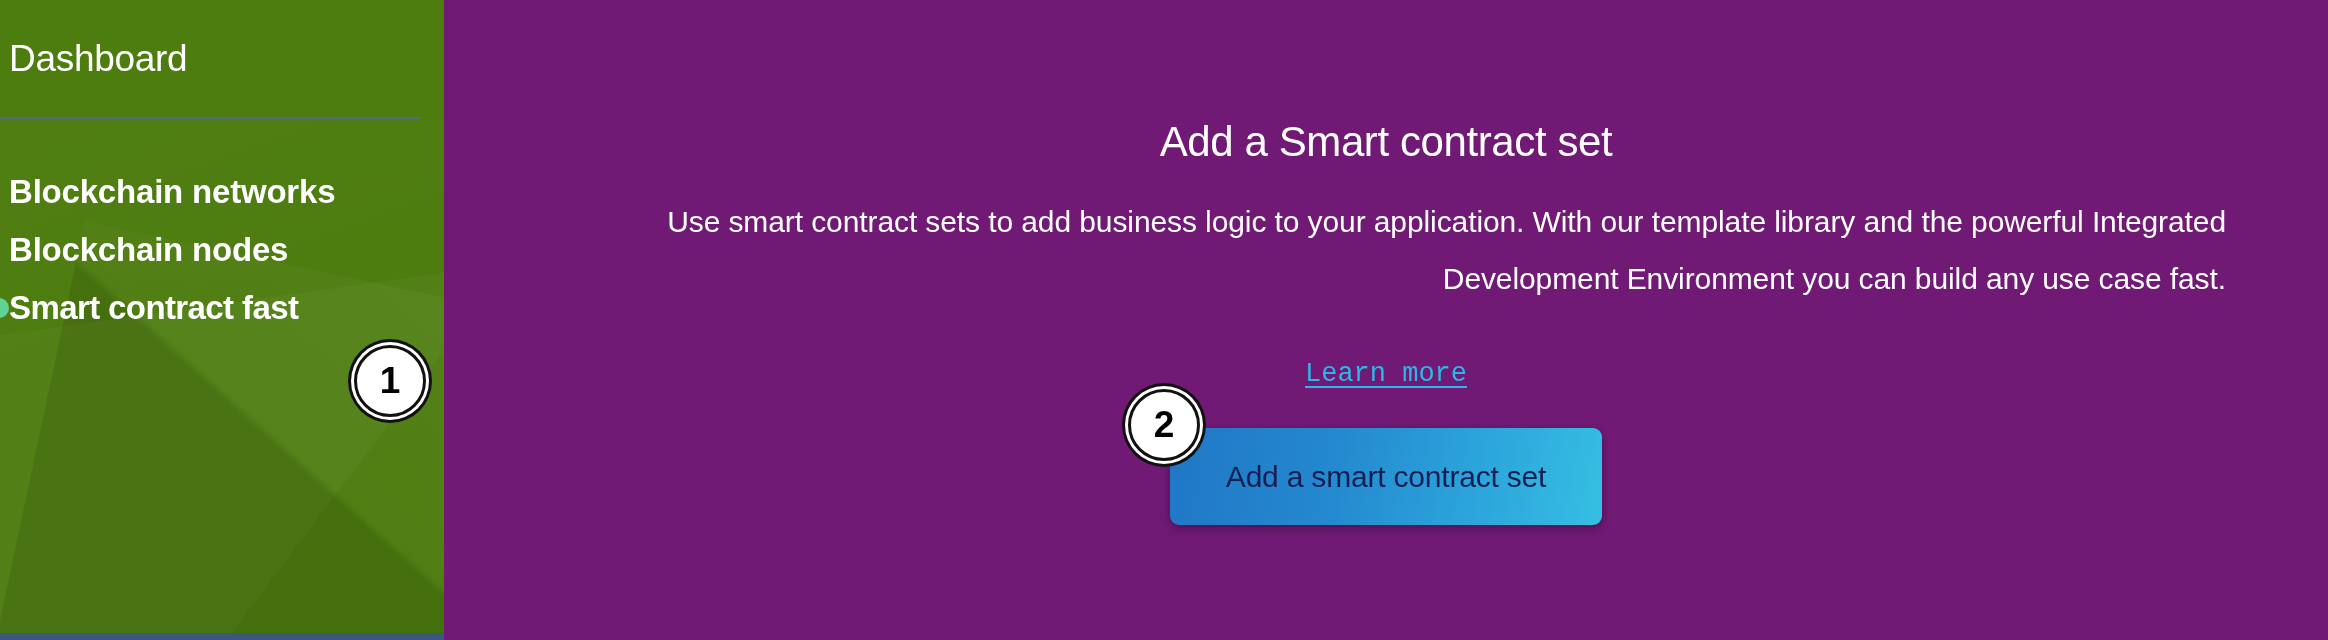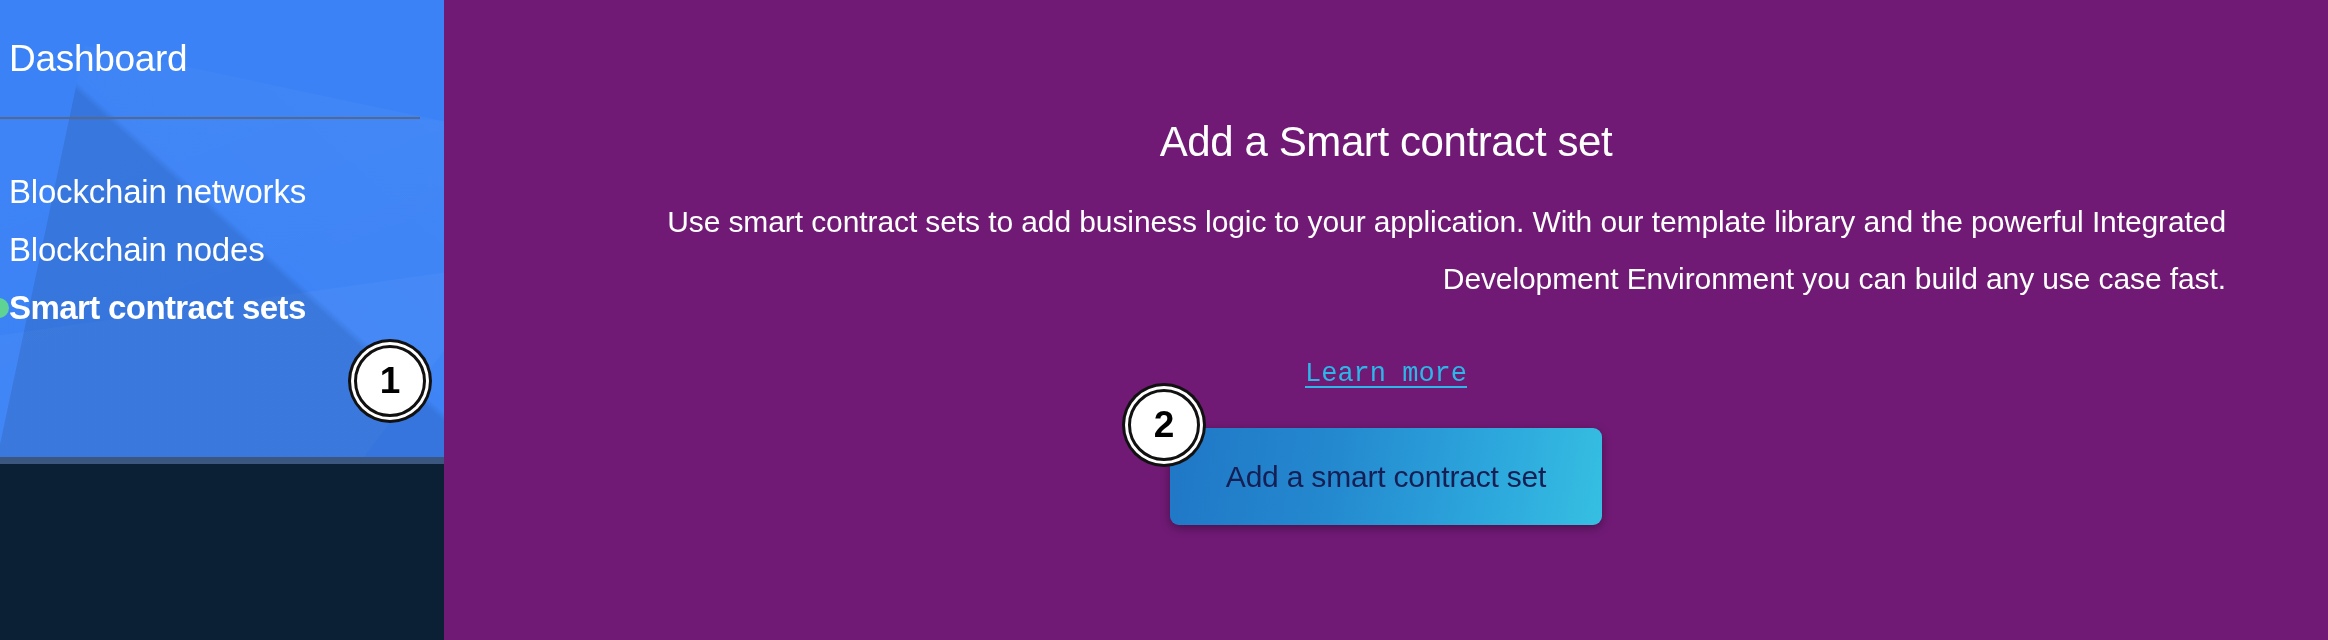--- a/index.html
+++ b/index.html
@@ -12,23 +12,23 @@
 
   .screen {
     position: relative;
     width: 2328px; height: 640px;
     display: flex;
   }
 
   
   .sidebar {
     position: relative;
-    width: 444px; height: 464px;
+    width: 444px; height: 640px;
     flex: 0 0 444px;
-    background: #3b82f6;
+    background: #4d7c0f;
     overflow: hidden;
   }
   
   .sidebar-wedge-a {
     position: absolute; left: -120px; top: 300px;
     width: 780px; height: 560px;
     background: linear-gradient(135deg, rgba(255,255,255,0.030) 0%, rgba(255,255,255,0.030) 50%, rgba(0,0,0,0) 50.2%);
     transform: rotate(-8deg);
     pointer-events: none;
   }
@@ -78,21 +78,21 @@
   .nav-item {
     position: relative;
     height: 58px;
     display: flex;
     align-items: center;
     padding-left: 9px;
   }
   .nav-label {
     color: #ffffff;
     font-size: 33px;
-    font-weight: 400;
+    font-weight: 700;
     letter-spacing: -0.2px;
     white-space: nowrap;
   }
   .nav-item.active .nav-label {
     font-weight: 700;
     letter-spacing: -0.6px;
   }
   .active-dot {
     position: absolute;
     left: -11px;
@@ -207,21 +207,21 @@
         <div class="nav-item">
           <span class="nav-label">Blockchain networks</span>
         </div>
 
         <div class="nav-item">
           <span class="nav-label">Blockchain nodes</span>
         </div>
 
         <div class="nav-item active">
           <span class="active-dot"></span>
-          <span class="nav-label">Smart contract sets</span>
+          <span class="nav-label">Smart contract fast</span>
         </div>
 
 
 
       </nav>
     </div>
 
     <div class="sidebar-bottombar"></div>
 
     <div class="callout" id="callout-1">1</div>

